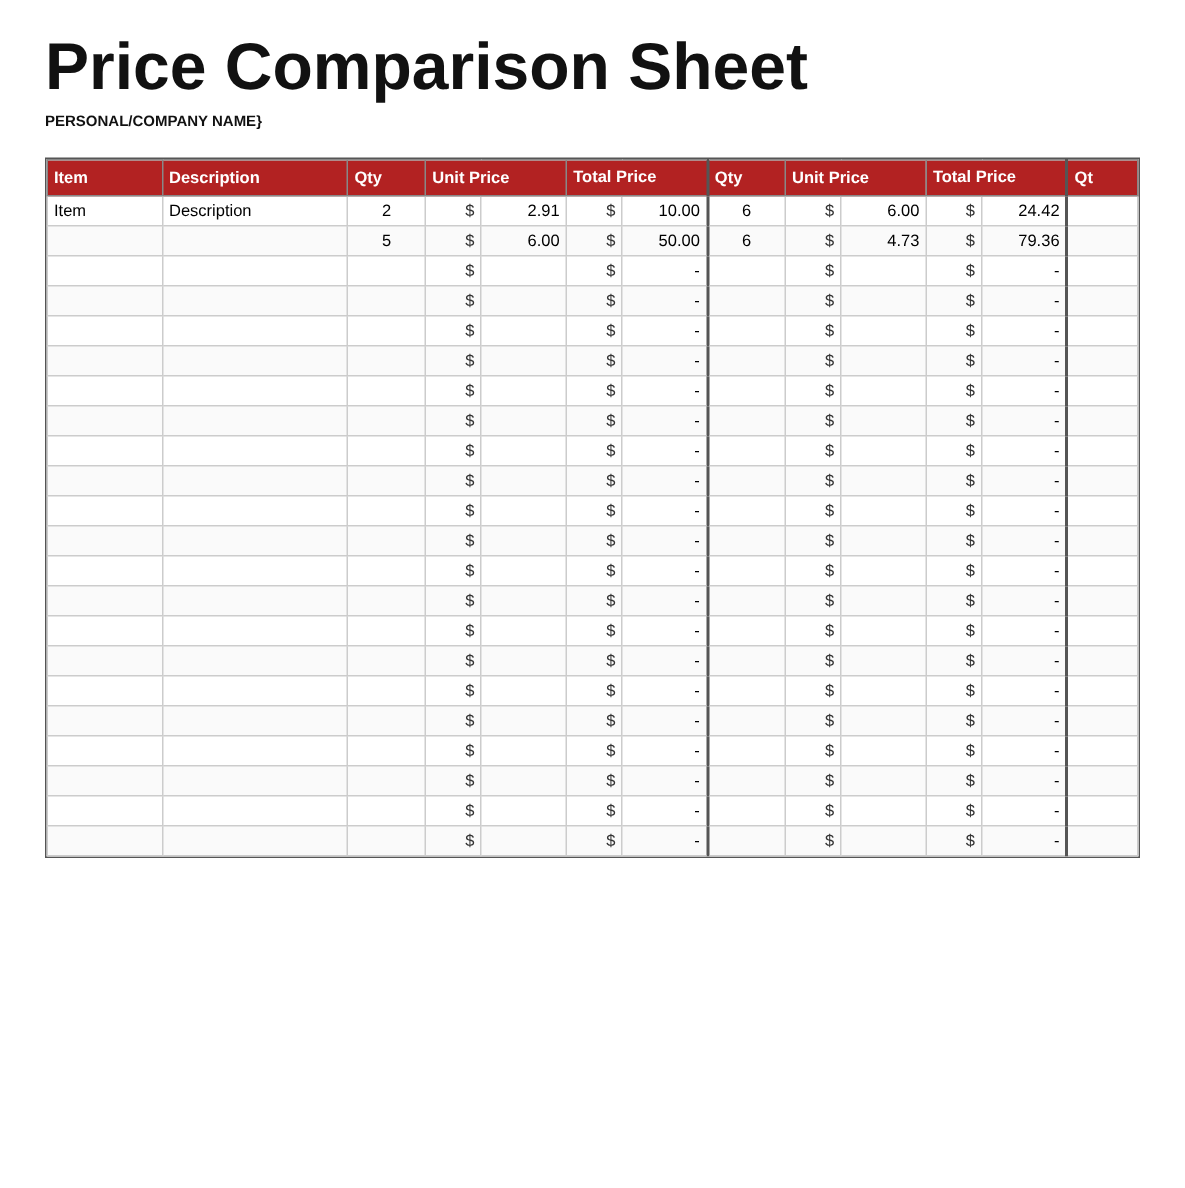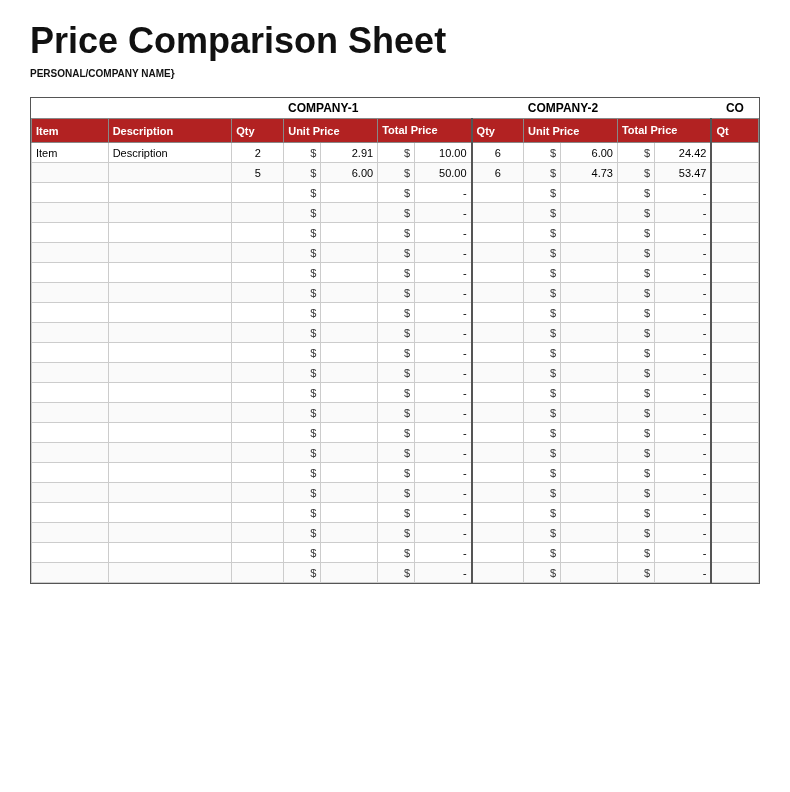--- a/index.html
+++ b/index.html
@@ -5,21 +5,21 @@
     * { box-sizing: border-box; margin: 0; padding: 0; }
     body {
       background: #fff;
       font-family: Arial, sans-serif;
       padding: 20px 30px;
       width: 790px;
       min-height: 792px;
       overflow: hidden;
     }
     .page-title {
-      font-size: 36px;
+      font-size: 44px;
       font-weight: 900;
       color: #111;
       margin-bottom: 6px;
     }
     .company-name {
       font-size: 10px;
       font-weight: 800;
       color: #111;
       margin-bottom: 18px;
     }
@@ -105,28 +105,20 @@
       <col style="width:30px">
       <col style="width:46px">
       <col style="width:42px">
       <col style="width:30px">
       <col style="width:46px">
       <col style="width:30px">
       <col style="width:46px">
       <col style="width:38px">
     </colgroup>
     <thead>
-      <tr class="company-header-row">
-        <td colspan="2"></td>
-        <td colspan="4" class="company-1-label">COMPANY-1</td>
-        <td colspan="1"></td>
-        <td colspan="4" class="company-2-label">COMPANY-2</td>
-        <td colspan="1"></td>
-        <td class="company-c-label">CO</td>
-      </tr>
       <tr class="col-header-row">
         <td class="left-align">Item</td>
         <td class="left-align">Description</td>
         <td>Qty</td>
         <td colspan="2">Unit Price</td>
         <td colspan="2" class="total-price-header">Total Price</td>
         <td class="thick-left">Qty</td>
         <td colspan="2">Unit Price</td>
         <td colspan="2" class="total-price-header">Total Price</td>
         <td class="thick-left">Qt</td>
@@ -153,21 +145,21 @@
           <td></td>
           <td class="center">5</td>
           <td class="num dollar">$</td>
           <td class="num">6.00</td>
           <td class="num dollar">$</td>
           <td class="num">50.00</td>
           <td class="center thick-left">6</td>
           <td class="num dollar">$</td>
           <td class="num">4.73</td>
           <td class="num dollar">$</td>
-          <td class="num">53.47</td>
+          <td class="num">79.36</td>
           <td class="center thick-left"></td>
         </tr>
         <tr class="data-row">
           <td></td>
           <td></td>
           <td class="center"></td>
           <td class="num dollar">$</td>
           <td class="num"></td>
           <td class="num dollar">$</td>
           <td class="num">-</td>

